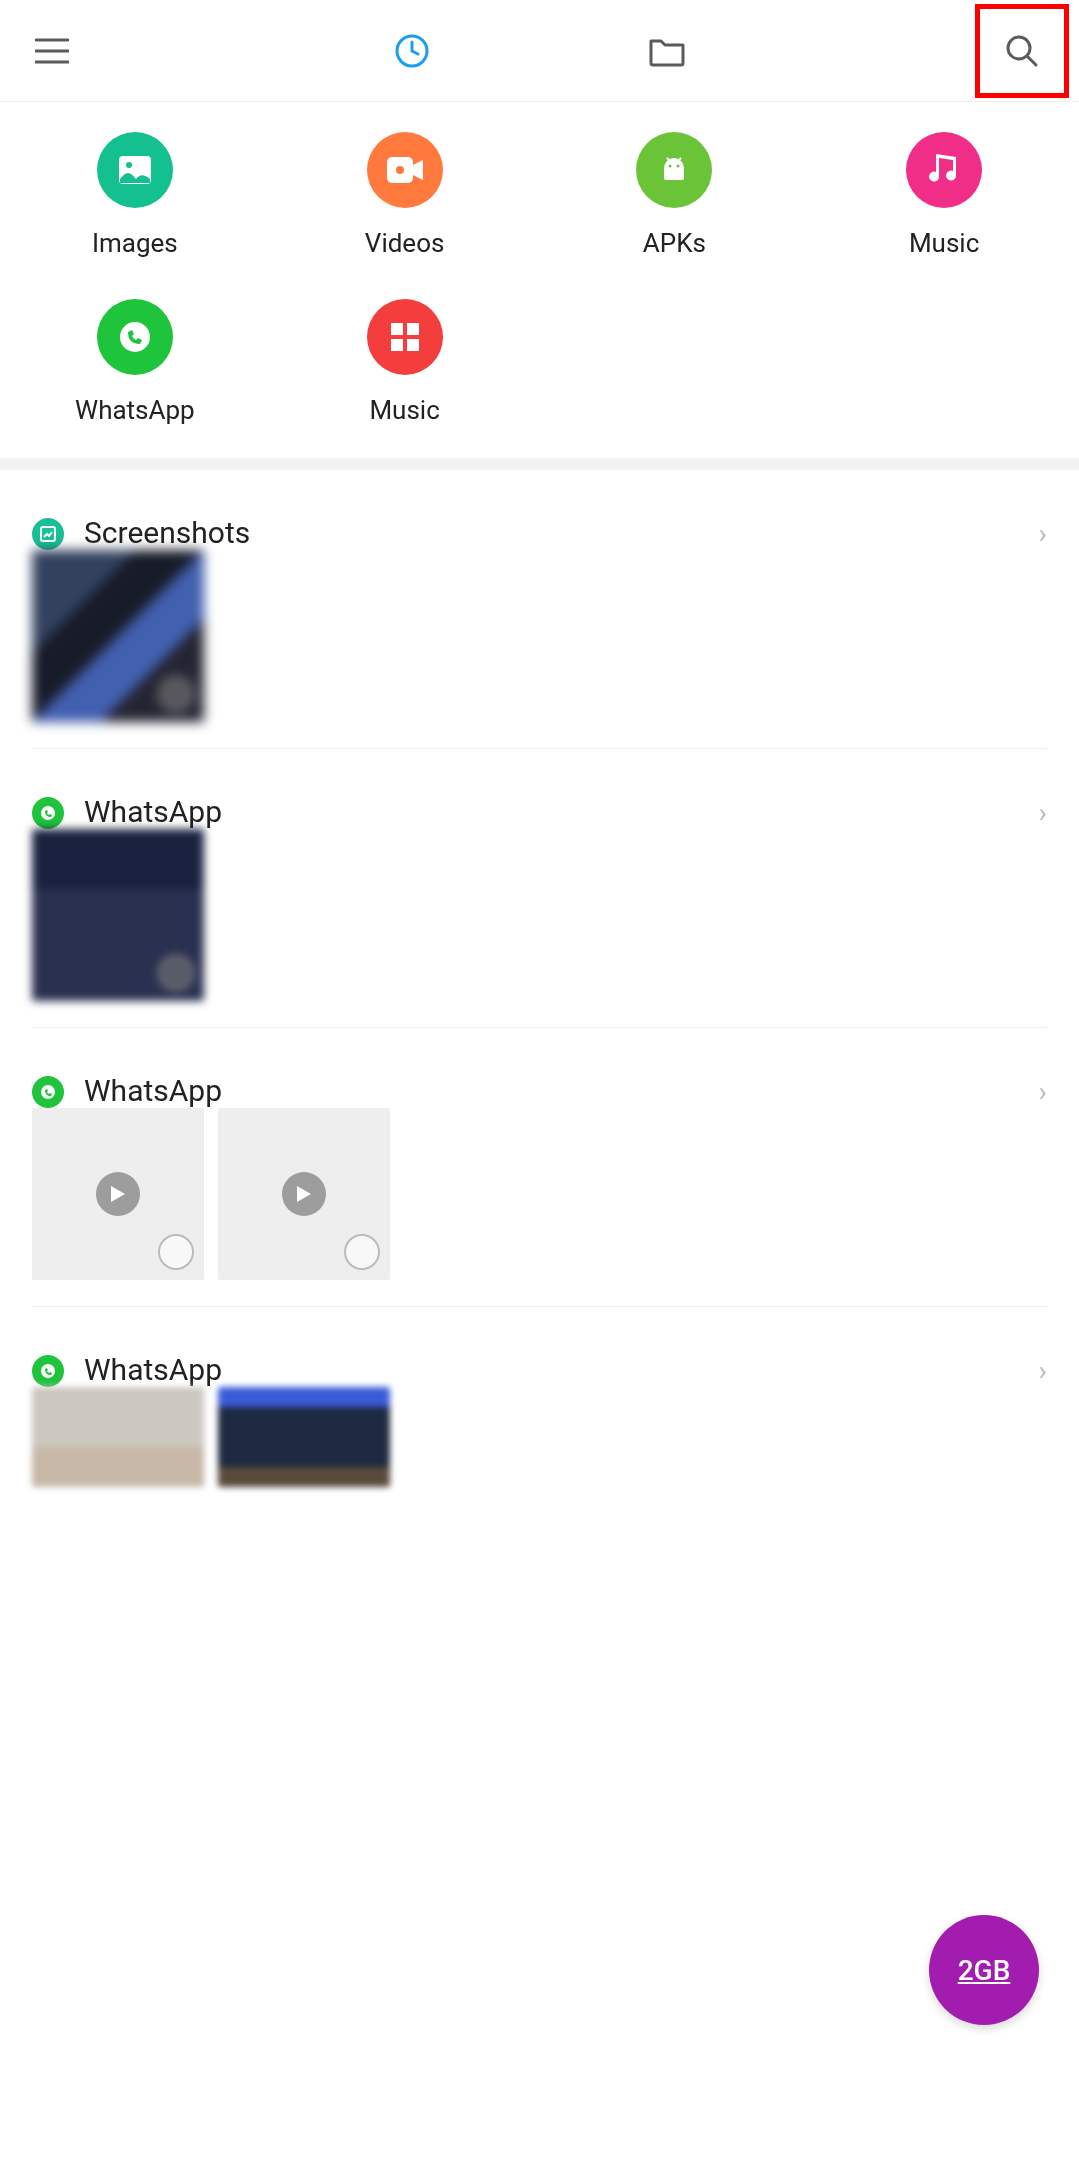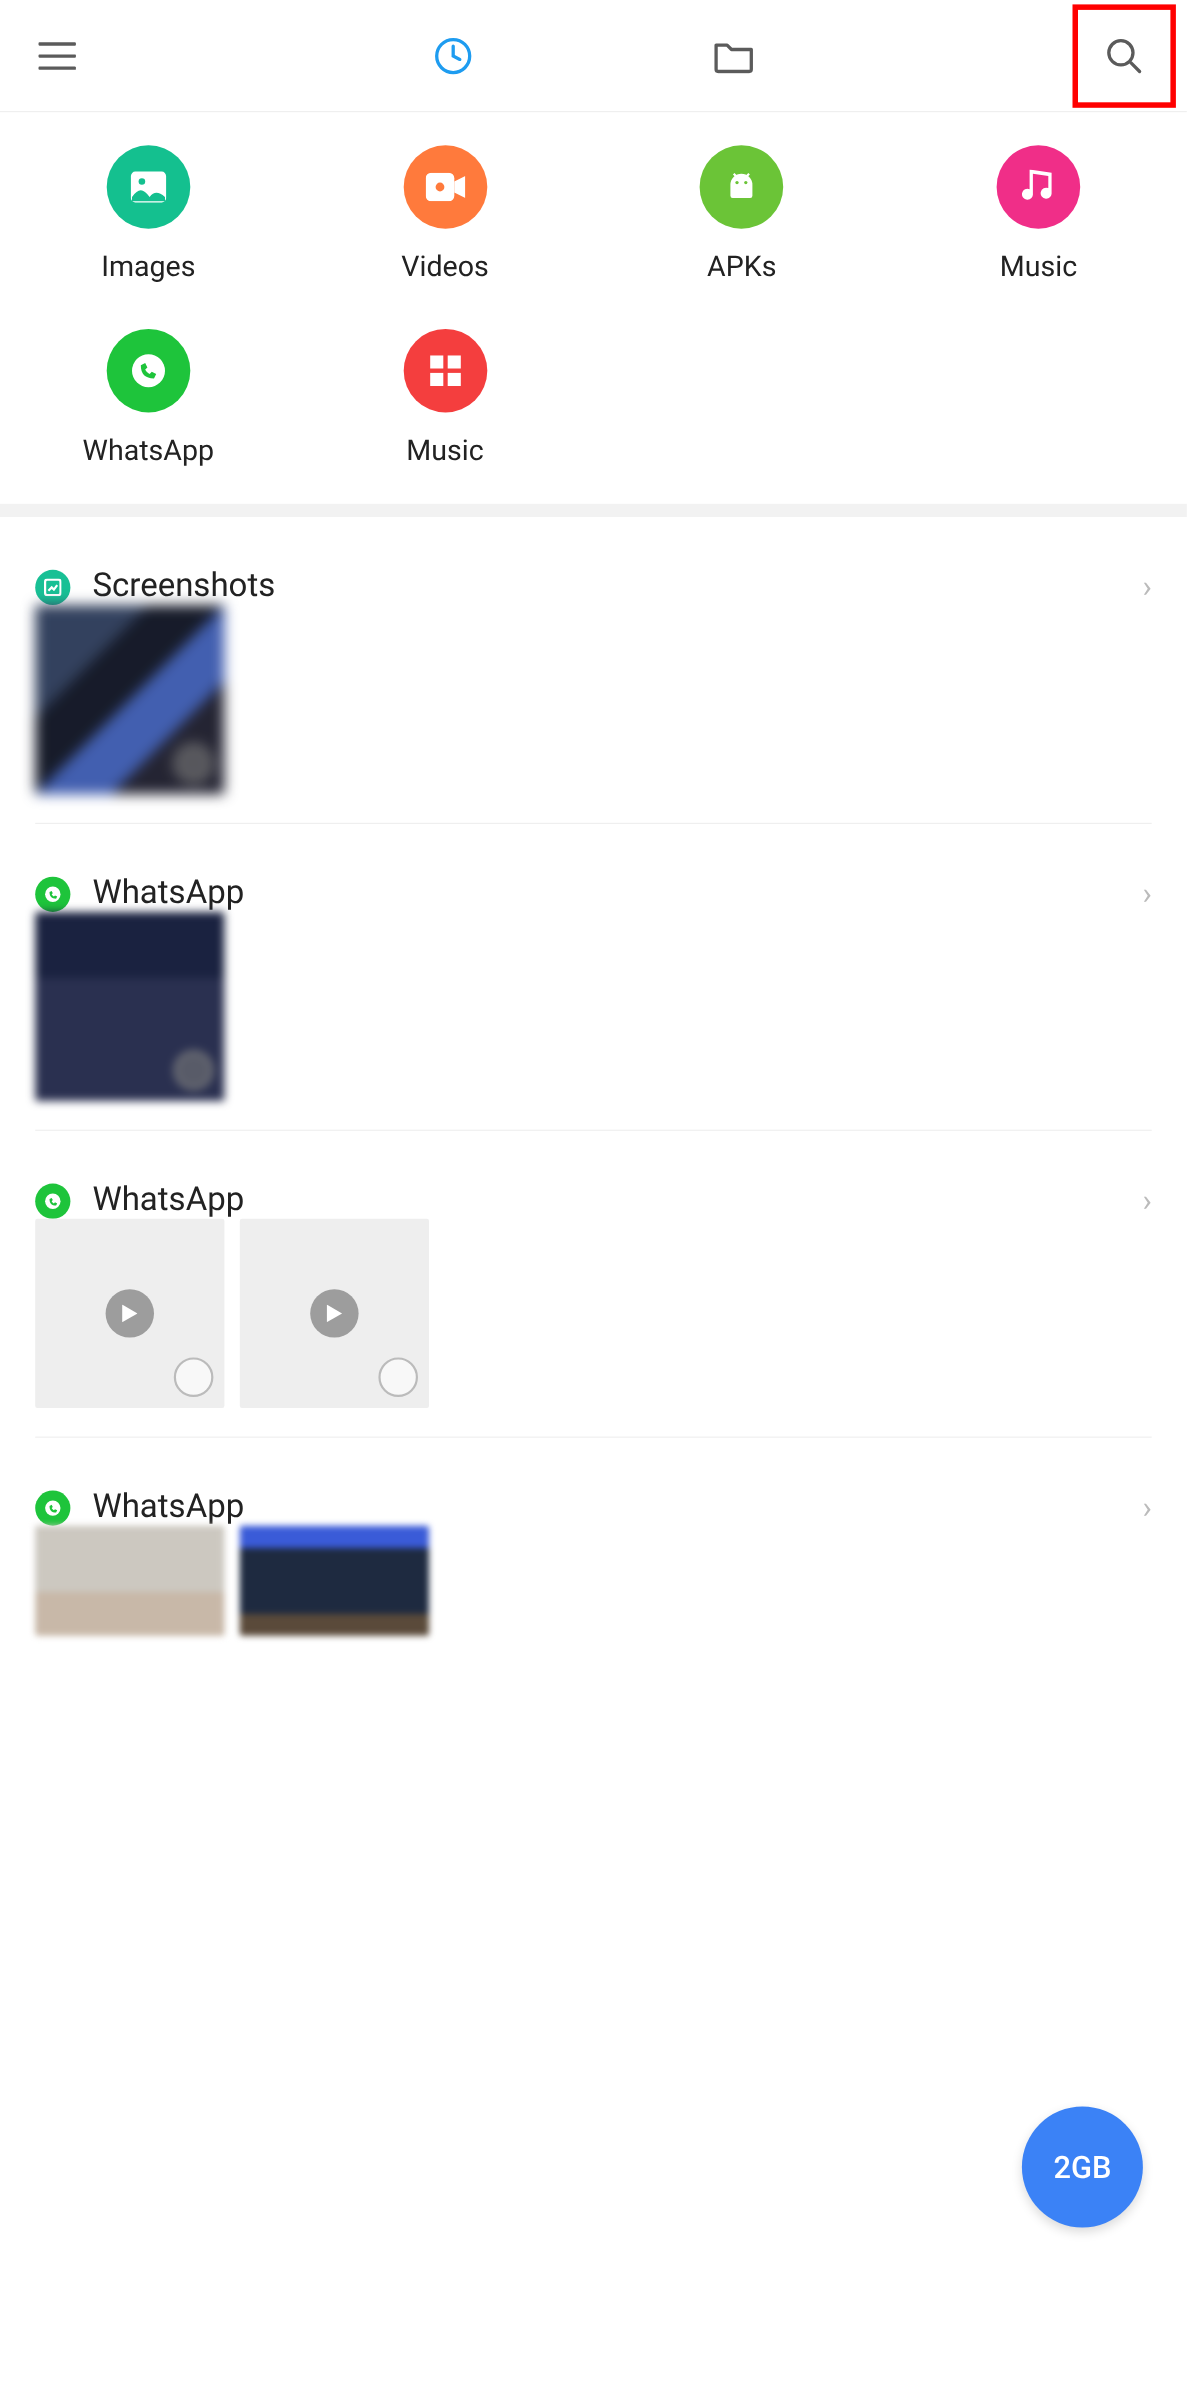--- a/index.html
+++ b/index.html
@@ -114,24 +114,25 @@
     background: rgba(255,255,255,0.6);
   }
   .thumb .circle-mark.dark{ background: rgba(120,120,120,0.6); border-color:#888;}
   .divider { height: 1px; background: #eee; margin: 0 32px; }
   .fab {
     position: absolute;
     right: 40px;
     bottom: 140px;
     width: 110px; height: 110px;
     border-radius: 50%;
-    background: #3b82f6;
+    background: #a21caf;
     display: flex; align-items: center; justify-content: center;
     color: #fff; font-size: 28px; font-weight: 500;
     box-shadow: 0 4px 10px rgba(0,0,0,0.15);
+    text-decoration: underline;
   }
   .thumb.photo1 {
     background: linear-gradient(180deg,#ccc8c0 0 60%,#c8b8a8 60% 100%);
     filter: blur(3px);
   }
   .thumb.photo2 {
     background: linear-gradient(180deg,#3a5bd8 0 20%,#1e2a40 20% 80%,#5a4a3a 80% 100%);
     filter: blur(3px);
   }
   .thumbs.short .thumb { height: 100px; }

